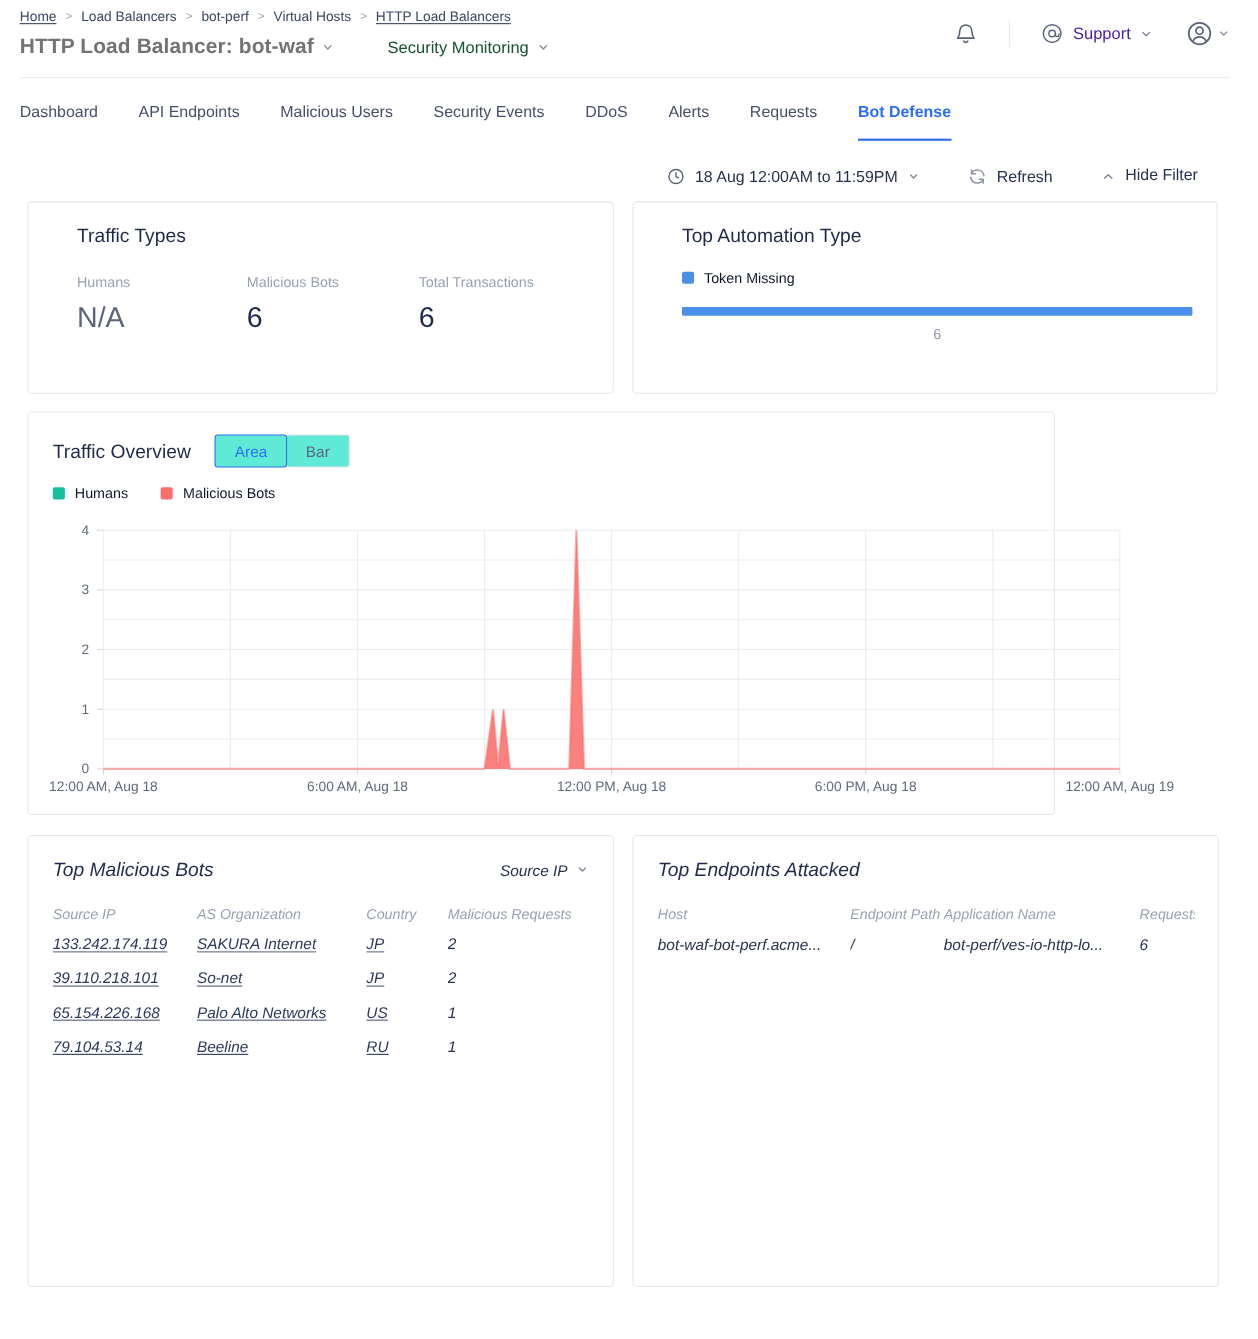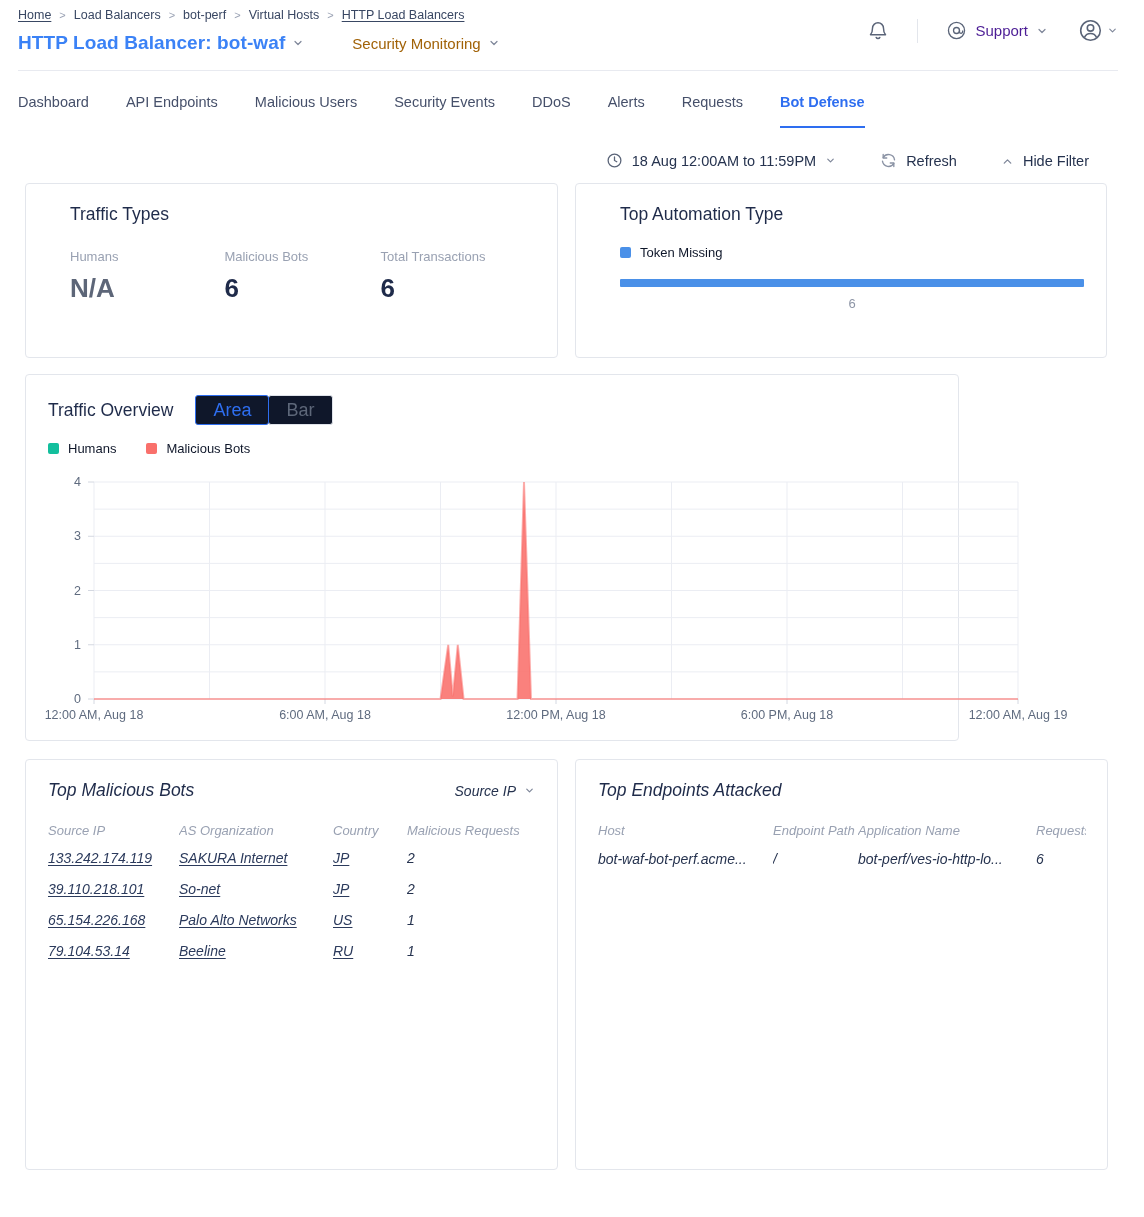--- a/index.html
+++ b/index.html
@@ -12,72 +12,72 @@
   .page { width:1144px; min-height:1217px; position:relative; }
 
   
   .hdr { padding:8px 26px 0 18px; position:relative;border-radius:25px; }
   .crumbs { display:flex; align-items:center; gap:8px; font-size:12.5px; color:#394souls; }
   .crumbs { color:#394763; }
   .crumb { color:#394763; text-decoration:none; white-space:nowrap; }
   .crumb.u { text-decoration:underline; text-underline-offset:2px; }
   .crumb-sep { color:#9aa2b4; font-size:11px; }
   .title-row { display:flex; align-items:center; margin-top:8px; height:26px; }
-  .page-title { font-size:19px; font-weight:600; color:#3b82f6; letter-spacing:.1px; }
+  .page-title { font-size:19px; font-weight:600; color:#737373; letter-spacing:.1px; }
   .chev { display:inline-block; margin-left:7px; color:#7e8699; }
-  .ctx-select { display:flex; align-items:center; margin-left:48px; font-size:15px; color:#a16207; cursor:pointer; }
+  .ctx-select { display:flex; align-items:center; margin-left:48px; font-size:15px; color:#14532d; cursor:pointer; }
   .hdr-right { position:absolute; right:26px; top:18px; display:flex; align-items:center; gap:0; }
   .icon-btn { display:flex; align-items:center; color:#5a6478; cursor:pointer; }
   .hdr-divider { width:1px; height:24px; background:#e3e6ec; margin:0 28px 0 28px; }
   .support { display:flex; align-items:center; gap:8px; font-size:15px; color:#4c1d95; cursor:pointer; }
   .account { display:flex; align-items:center; gap:4px; margin-left:30px; cursor:pointer; }
   .rule { height:1px; background:#e8eaf0; margin-top:14px; }
 
   
   .tabs { display:flex; gap:37px; padding:23px 18px 0 18px; border-bottom:0; }
   .tab { font-size:14.5px; color:#46506a; text-decoration:none; padding-bottom:16px; border-bottom:2px solid transparent; white-space:nowrap; cursor:pointer; }
   .tab.active { color:#2e6ef0; font-weight:700; border-bottom-color:#2e6ef0; }
 
   
-  .toolbar { display:flex; justify-content:flex-end; align-items:flex-end; gap:44px; padding:24px 55px 0 0; font-size:14.5px; color:#26334f; }
+  .toolbar { display:flex; justify-content:flex-end; align-items:flex-start; gap:44px; padding:24px 55px 0 0; font-size:14.5px; color:#26334f; }
   .tb-item { display:flex; align-items:center; gap:9px; cursor:pointer; white-space:nowrap; }
   .addfilter-row { display:flex; align-items:center; gap:9px; padding:22px 0 0 34px; font-size:14.5px; }
   .addfilter-label { color:#2e6ef0; cursor:pointer; }
 
   
   .content { padding:14px 37px 0 25px; }
   .cards-row { display:flex; gap:17px; }
   .card { background:#fff; border:1px solid #e3e6ec; border-radius:4px; padding:20px 22px; }
   .card-half { width:533px; }
   .card-title { font-size:17.5px; font-weight:500; color:#1f2b4a; }
   .row1 .card { height:175px;padding-left:44px; }
   .row2 { margin-top:18px;font-style:italic; }
   .row2 .card { height:411px; }
   .overview-card { margin-top:16px; height:367px; width:934px; }
 
   
   .stats { display:flex; margin-top:24px; }
   .stat { width:168px; }
   .stat:nth-child(2){ width:170px; }
   .stat-label { font-size:13px; color:#99a1b2; }
-  .stat-value { margin-top:9px; font-size:26px; font-weight:700; color:#1f2b4a; }
+  .stat-value { margin-top:9px; font-size:26px; font-weight:400; color:#1f2b4a; }
   .stat-value.muted { color:#5d6678; }
 
   
   .legend-line { display:flex; align-items:center; gap:9px; margin-top:20px; }
   .swatch { width:11px; height:11px; border-radius:2px; flex:0 0 auto; }
   .legend-text { font-size:13px; color:#0f172a; }
   .auto-bar-wrap { margin-top:19px; }
   .auto-bar { height:8px; border-radius:1px; }
   .auto-bar-label { text-align:center; margin-top:9px; font-size:13px; color:#8d95a6; }
 
   
   .ov-head { display:flex; align-items:center; gap:22px; }
   .seg { display:flex; }
-  .seg-btn { height:30px; padding:0 17px; font-size:18px; background:#0f172a; border:1px solid #dfe3ea; color:#5d6779; border-radius:3px; cursor:pointer; font-family:inherit; }
+  .seg-btn { height:30px; padding:0 17px; font-size:14px; background:#5eead4; border:1px solid #dfe3ea; color:#5d6779; border-radius:3px; cursor:pointer; font-family:inherit; }
   .seg-btn + .seg-btn { margin-left:-1px; }
   .seg-btn.active { border-color:#2e6ef0; color:#2e6ef0; position:relative; z-index:1; }
   .ov-legend { display:flex; align-items:center; gap:30px; margin-top:16px; }
   .ov-legend .item { display:flex; align-items:center; gap:9px; cursor:pointer; }
   .chart-wrap { margin-top:14px; }
   .chart-wrap svg { overflow:visible; display:block; }
   .chart-wrap text { font-family:"Liberation Sans", sans-serif; font-size:12.5px; fill:#5f6b7f; }
 
   
   .tbl-card-head { display:flex; justify-content:space-between; align-items:center; }

